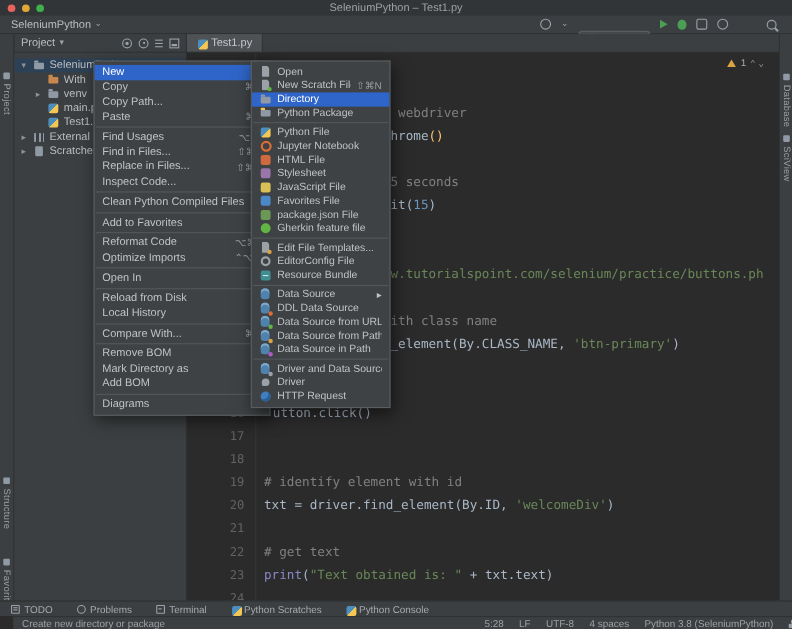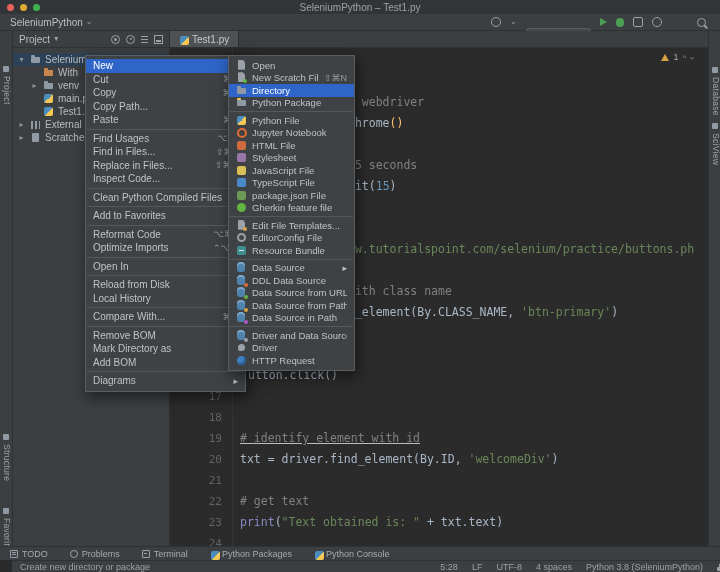--- a/index.html
+++ b/index.html
@@ -324,21 +324,21 @@
       <span class="code-frag" style="left: 78px;"><span class="tk-pl">utton.click()</span></span>
     </div>
     <div class="code-line" style="top: 338px;">
       <span class="ln">17</span>
     </div>
     <div class="code-line" style="top: 359px;">
       <span class="ln">18</span>
     </div>
     <div class="code-line" style="top: 380px;">
       <span class="ln">19</span>
-      <span class="code-frag" style="left: 70px; text-decoration: underline;"><span class="tk-com"># identify element with id</span></span>
+      <span class="code-frag" style="left: 70px;"><span class="tk-com"># identify element with id</span></span>
     </div>
     <div class="code-line" style="top: 401px;">
       <span class="ln">20</span>
       <span class="code-frag" style="left: 70px;"><span class="tk-pl">txt = driver.find_element(By.ID</span><span class="tk-pl">, </span><span class="tk-str">'welcomeDiv'</span><span class="tk-pl">)</span></span>
     </div>
     <div class="code-line" style="top: 422px;">
       <span class="ln">21</span>
     </div>
     <div class="code-line" style="top: 443px;">
       <span class="ln">22</span>
@@ -352,24 +352,20 @@
       <span class="ln">24</span>
     </div>
   </div>
 
 <div class="menu" id="context-menu">
     <div class="m-item hl">
       <span class="m-label">New</span>
       <span class="m-arrow">▸</span>
     </div>
     <div class="m-item">
-      <span class="m-label">Cut</span>
-      <span class="m-short">⌘X</span>
-    </div>
-    <div class="m-item">
       <span class="m-label">Copy</span>
       <span class="m-short">⌘C</span>
     </div>
     <div class="m-item">
       <span class="m-label">Copy Path...</span>
     </div>
     <div class="m-item">
       <span class="m-label">Paste</span>
       <span class="m-short">⌘V</span>
     </div>
@@ -476,21 +472,21 @@
     <div class="m-item">
       <span class="ic ic-stylesheet"></span>
       <span class="m-label">Stylesheet</span>
     </div>
     <div class="m-item">
       <span class="ic ic-javascript"></span>
       <span class="m-label">JavaScript File</span>
     </div>
     <div class="m-item">
       <span class="ic ic-typescript"></span>
-      <span class="m-label">TypeScript File</span>
+      <span class="m-label">Favorites File</span>
     </div>
     <div class="m-item">
       <span class="ic ic-packagejson"></span>
       <span class="m-label">package.json File</span>
     </div>
     <div class="m-item">
       <span class="ic ic-gherkin"></span>
       <span class="m-label">Gherkin feature file</span>
     </div>
     <div class="m-sep"></div>
@@ -551,21 +547,21 @@
     <div class="bt-item">
       <span class="ic8 ic-problems"></span>
       <span>Problems</span>
     </div>
     <div class="bt-item">
       <span class="ic8 ic-terminal"></span>
       <span>Terminal</span>
     </div>
     <div class="bt-item">
       <span class="ic8 ic ic-python" style="width: 8px; height: 8px;"></span>
-      <span>Python Packages</span>
+      <span>Python Scratches</span>
     </div>
     <div class="bt-item">
       <span class="ic8 ic ic-python" style="width: 8px; height: 8px;"></span>
       <span>Python Console</span>
     </div>
     <div class="bt-item bt-right">
       <span class="ic8 ic-event-log"></span>
       <span>Event Log</span>
     </div>
   </div>

